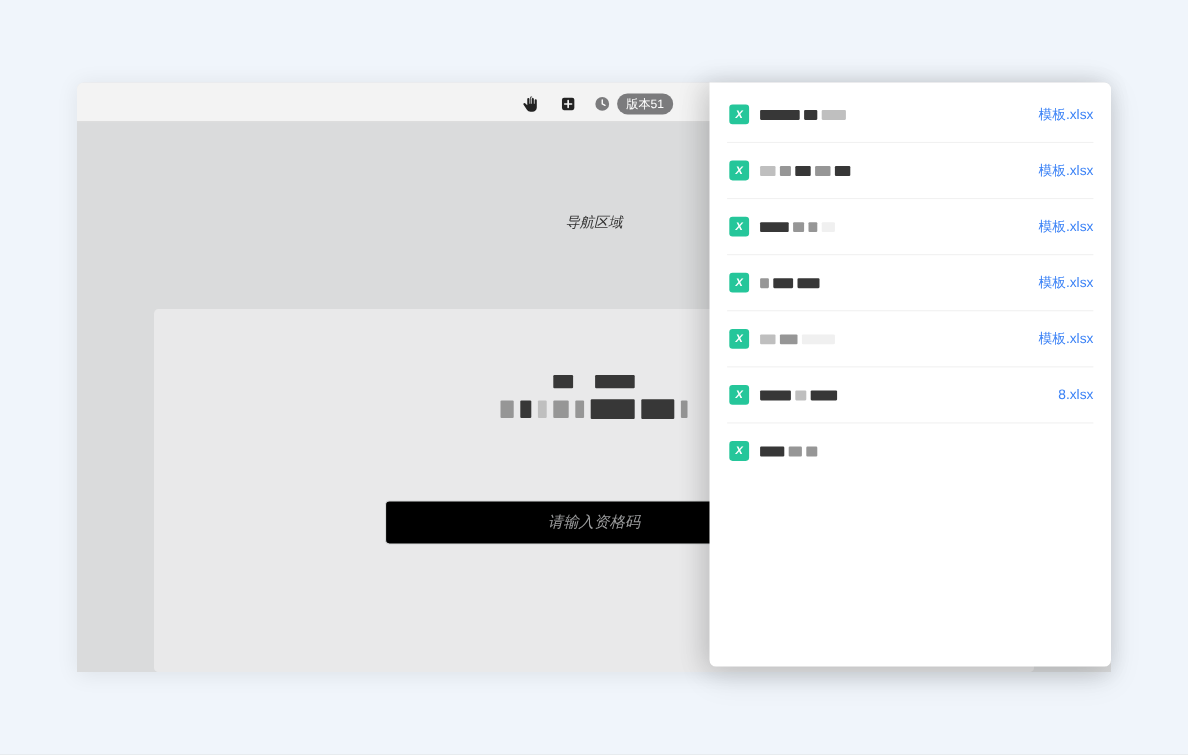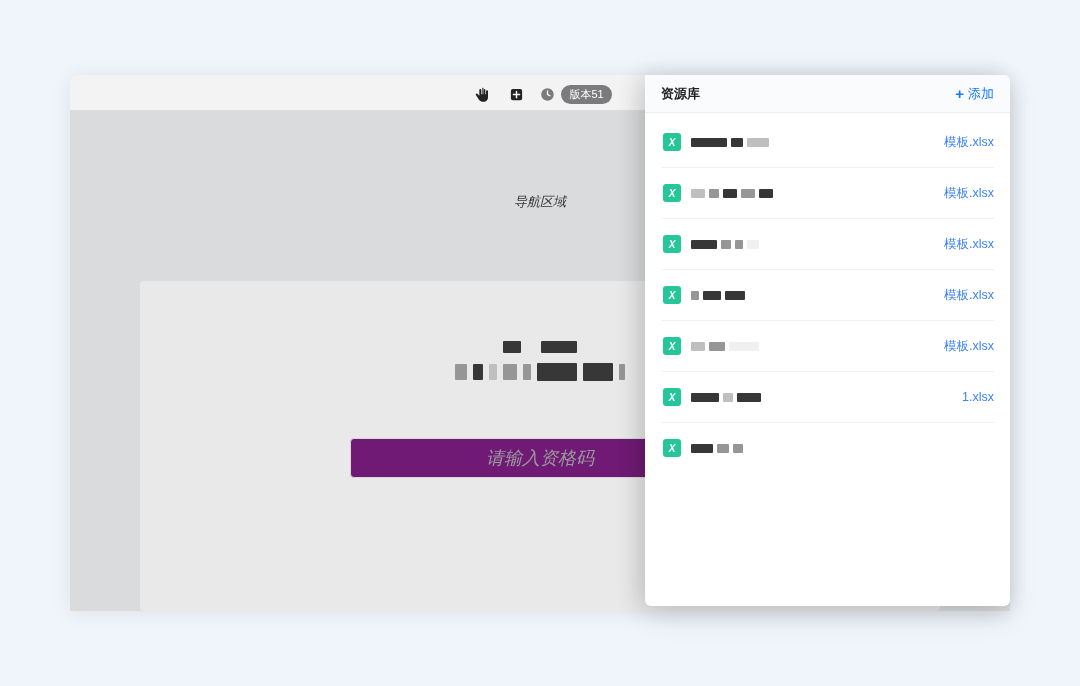--- a/index.html
+++ b/index.html
@@ -103,30 +103,30 @@
       width: 100%;
       margin-top: 10px;
     }
     .pix-row { display:flex; gap:6px; align-items:center; justify-content:center;}
     .pxs { background:#373737; }
     .pxg { background:#969696; }
     .pxl { background:#bfbfbf; }
     .pxw { background:#f0f0f0; }
     .block { height: 12px; border-radius:1px;}
     .input-box {
-      margin-top: 35px;
+      margin-top: 52px;
       width: 380px;
       height: 40px;
-      background: #701a75;
+      background: #000000;
       border: 1px solid #d6d7d8;
       border-radius: 4px;
       display: flex;
       align-items: center;
       justify-content: center;
-      font-size: 18px;
+      font-size: 14px;
       color: #9a9b9c;
     }
     
     .resource-panel {
       position: absolute;
       top: 55px;
       right: 50px;
       width: 365px;
       bottom: 60px;
       background: #fff;
@@ -248,27 +248,20 @@
         </div>
 
         <div class="input-box">
           <span>请输入资格码</span>
         </div>
       </div>
     </div>
   </div>
 
   <div class="resource-panel">
-    <div class="panel-header">
-      <span class="panel-title">资源库</span>
-      <div class="add-btn">
-        <span class="plus">+</span>
-        <span>添加</span>
-      </div>
-    </div>
 
     <div class="file-list">
 
       <div class="file-row">
         <div class="xls-icon">X</div>
         <div class="filename-pix">
           <span class="fnb pxs" style="width:36px"></span>
           <span class="fnb pxs" style="width:12px"></span>
           <span class="fnb pxl" style="width:22px"></span>
         </div>
@@ -318,21 +311,21 @@
         <span class="filename-suffix">模板.xlsx</span>
       </div>
 
       <div class="file-row">
         <div class="xls-icon">X</div>
         <div class="filename-pix">
           <span class="fnb pxs" style="width:28px"></span>
           <span class="fnb pxl" style="width:10px"></span>
           <span class="fnb pxs" style="width:24px"></span>
         </div>
-        <span class="filename-suffix">1.xlsx</span>
+        <span class="filename-suffix">8.xlsx</span>
       </div>
 
       <div class="file-row">
         <div class="xls-icon">X</div>
         <div class="filename-pix" style="flex:0 0 auto;">
           <span class="fnb pxs" style="width:22px"></span>
           <span class="fnb pxg" style="width:12px"></span>
           <span class="fnb pxg" style="width:10px"></span>
         </div>
       </div>

